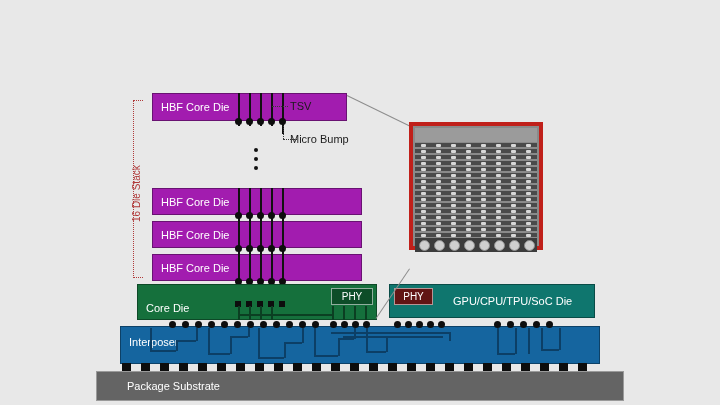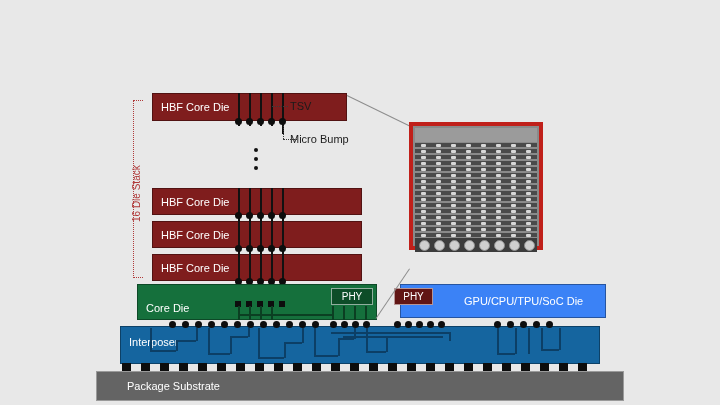--- a/index.html
+++ b/index.html
@@ -21,23 +21,23 @@
 
   
   .die{
     box-sizing:border-box;
     color:#ffffff;
     font-size:11px;
     display:flex;align-items:center;
     padding-left:8px;
     border:1px solid rgba(0,0,0,.35);
   }
-  .core-die{background:#7f1d1d;}
+  .core-die{background:#a21caf;}
   .logic-die{background:#15703c;}
-  .soc-die{background:#3b82f6;margin-left:11px;}
+  .soc-die{background:#0f766e;}
   .interposer{background:#15659f;}
   .substrate{background:#646464;border:1px solid #9a9a9a;}
 
   .phy{
     box-sizing:border-box;
     position:absolute;
     display:flex;align-items:center;justify-content:center;
     font-size:10px;color:#ffffff;
     border:1px solid rgba(255,255,255,.55);
   }

